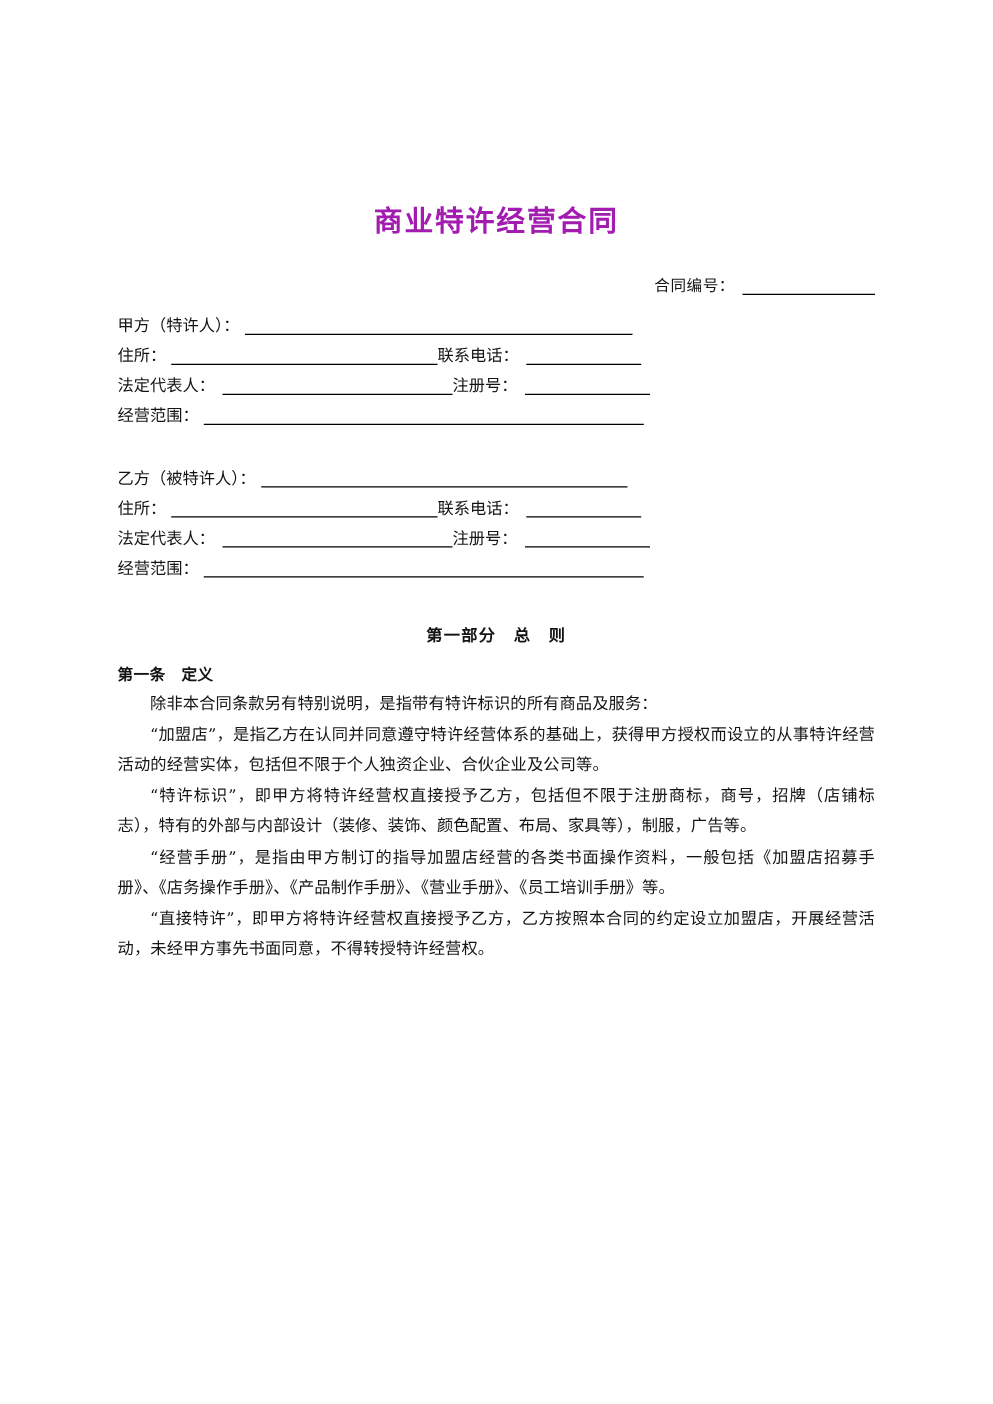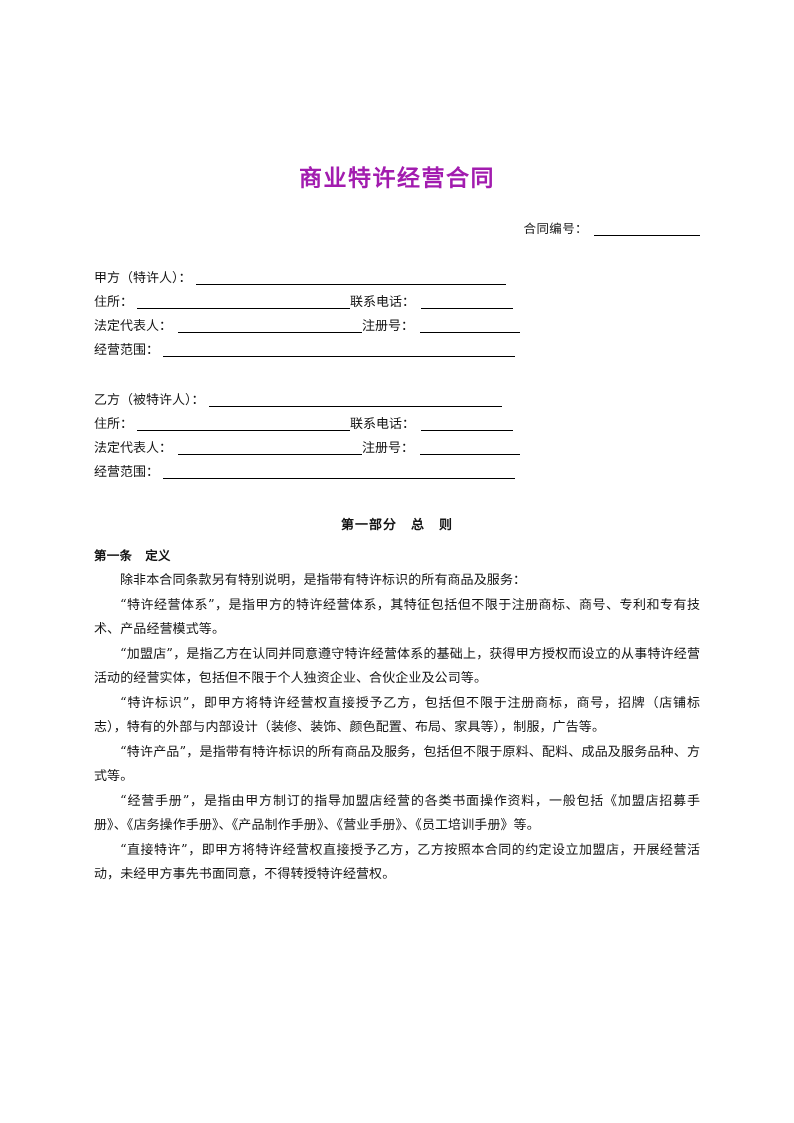--- a/index.html
+++ b/index.html
@@ -53,21 +53,21 @@
   .rule {
     display: inline-block;
     border-bottom: 1px solid #000;
     vertical-align: -3px;
     height: 13px;
   }
   .rule.w-contract { width: 106px; margin-left: 6px; }
 
   
   .party-block {
-    margin-top: 28px;
+    margin-top: 12px;
     font-size: 13px;
     line-height: 24px;
   }
   .party-block.second { margin-top: 26px; }
 
   .fld-line {
     white-space: nowrap;
     height: 24px;
     display: block;
   }
@@ -166,20 +166,18 @@
 
   </div>
 
 
   <h2 class="part-heading">第一部分　总　则</h2>
 
   <h3 class="article-heading">第一条　定义</h3>
 
   <p class="para">除非本合同条款另有特别说明，是指带有特许标识的所有商品及服务：</p>
 
-  <p class="para">“特许经营体系”，是指甲方的特许经营体系，其特征包括但不限于注册商标、商号、专利和专有技术、产品经营模式等。</p>
   <p class="para">“加盟店”，是指乙方在认同并同意遵守特许经营体系的基础上，获得甲方授权而设立的从事特许经营活动的经营实体，包括但不限于个人独资企业、合伙企业及公司等。</p>
   <p class="para">“特许标识”，即甲方将特许经营权直接授予乙方，包括但不限于注册商标，商号，招牌（店铺标志），特有的外部与内部设计（装修、装饰、颜色配置、布局、家具等），制服，广告等。</p>
-  <p class="para">“特许产品”，是指带有特许标识的所有商品及服务，包括但不限于原料、配料、成品及服务品种、方式等。</p>
   <p class="para">“经营手册”，是指由甲方制订的指导加盟店经营的各类书面操作资料，一般包括《加盟店招募手册》、《店务操作手册》、《产品制作手册》、《营业手册》、《员工培训手册》等。</p>
   <p class="para">“直接特许”，即甲方将特许经营权直接授予乙方，乙方按照本合同的约定设立加盟店，开展经营活动，未经甲方事先书面同意，不得转授特许经营权。</p>
 
 </div>
 
 </body></html>

